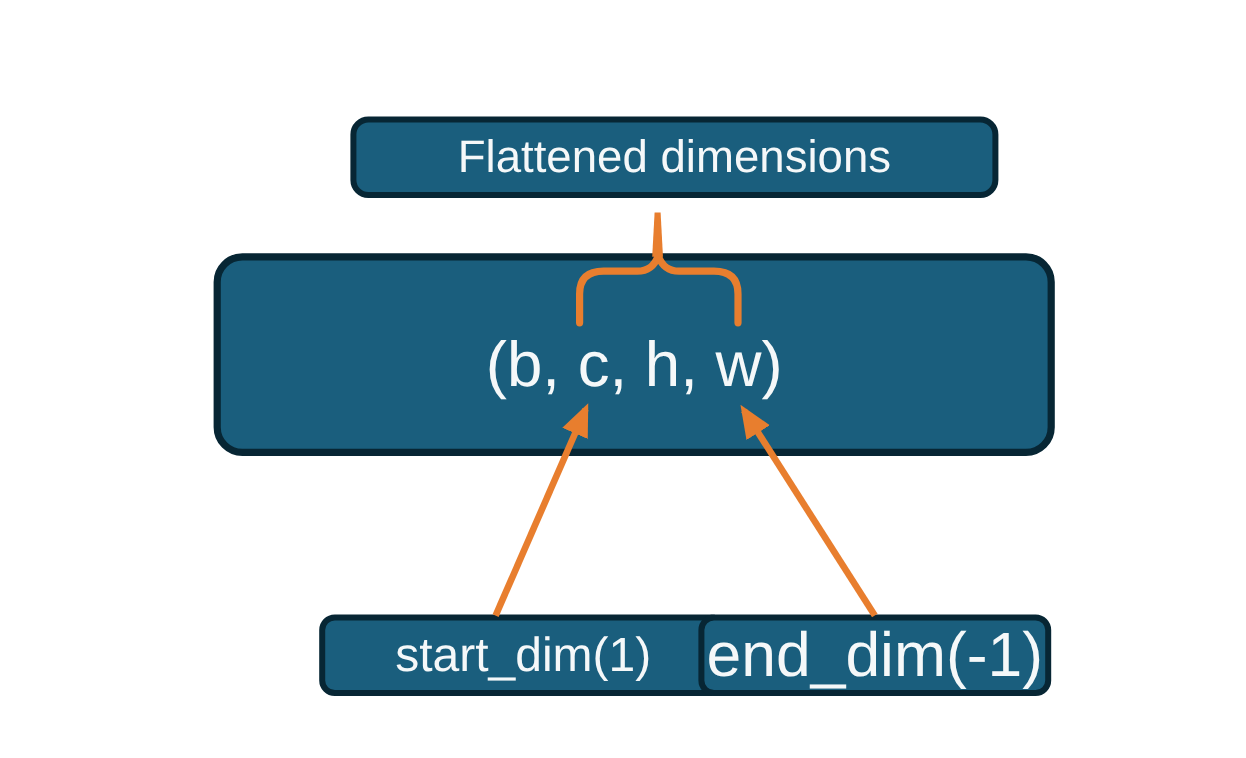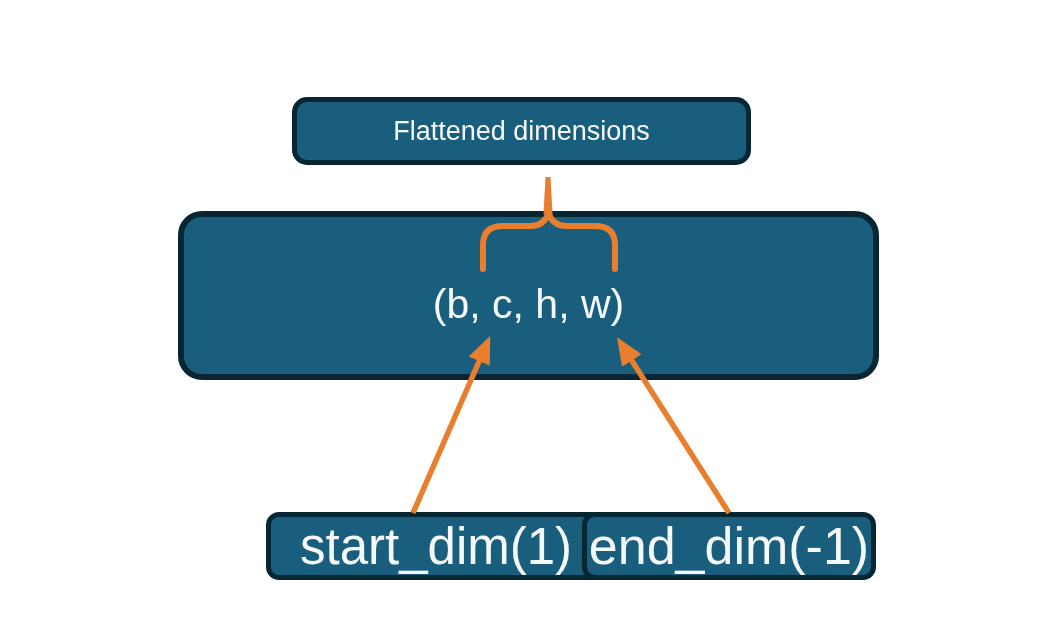--- a/index.html
+++ b/index.html
@@ -28,39 +28,39 @@
     color: var(--node-text);
     display: flex;
     align-items: center;
     justify-content: center;
     line-height: 1;
     white-space: nowrap;
   }
 
   .node-flattened {
     left: 292px; top: 97px;
-    width: 459px; height: 68px;
+    width: 540px; height: 68px;
     border-radius: 15px;
-    font-size: 27px;
+    font-size: 38px;
   }
 
   .node-tensor {
     left: 178px; top: 211px;
     width: 701px; height: 169px;
     border-width: 6px;
     border-radius: 24px;
-    font-size: 41px;
+    font-size: 53px;
   }
   .node-tensor .label { transform: translateY(9px); }
 
   .node-start {
     left: 266px; top: 512px;
     width: 340px; height: 68px;
     border-radius: 13px;
-    font-size: 51px;
+    font-size: 40px;
   }
 
   .node-end {
     left: 582px; top: 512px;
     width: 294px; height: 68px;
     border-radius: 13px;
     font-size: 52px;
   }
 
   .overlay {

